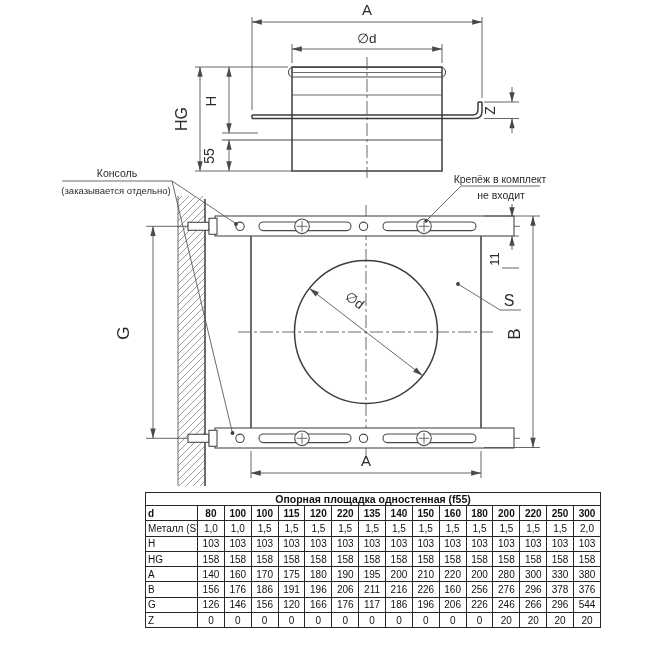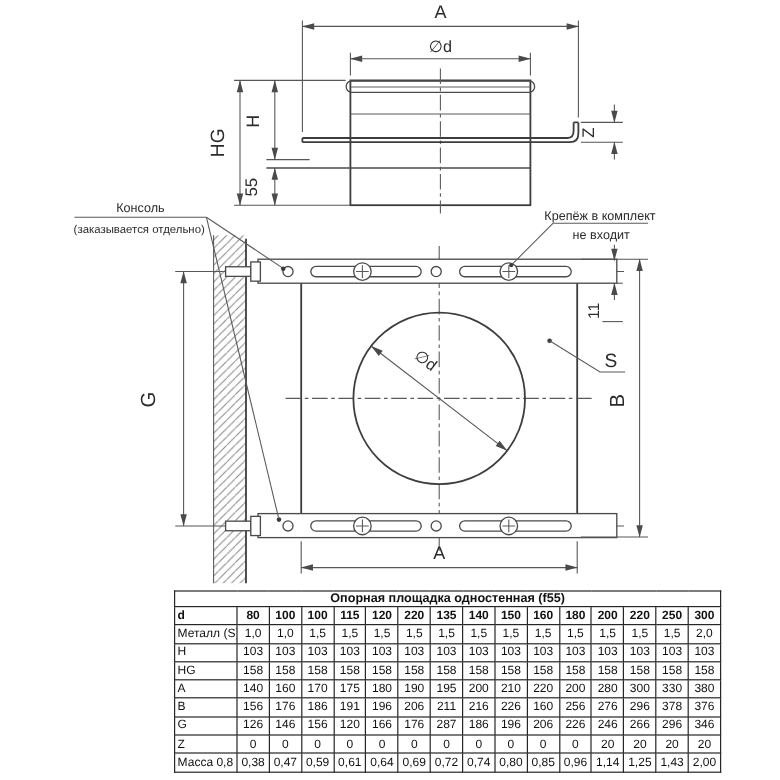--- a/index.html
+++ b/index.html
@@ -285,63 +285,45 @@
             <td>376</td>
           </tr>
           <tr>
             <td class="lbl">G</td>
             <td>126</td>
             <td>146</td>
             <td>156</td>
             <td>120</td>
             <td>166</td>
             <td>176</td>
-            <td>287</td>
+            <td>117</td>
             <td>186</td>
             <td>196</td>
             <td>206</td>
             <td>226</td>
             <td>246</td>
             <td>266</td>
             <td>296</td>
-            <td>346</td>
+            <td>544</td>
           </tr>
           <tr>
             <td class="lbl">Z</td>
             <td>0</td>
             <td>0</td>
             <td>0</td>
             <td>0</td>
             <td>0</td>
             <td>0</td>
             <td>0</td>
             <td>0</td>
             <td>0</td>
             <td>0</td>
             <td>0</td>
             <td>20</td>
             <td>20</td>
             <td>20</td>
             <td>20</td>
           </tr>
-          <tr>
-            <td class="lbl">Масса 0,8</td>
-            <td>0,38</td>
-            <td>0,47</td>
-            <td>0,59</td>
-            <td>0,61</td>
-            <td>0,64</td>
-            <td>0,69</td>
-            <td>0,72</td>
-            <td>0,74</td>
-            <td>0,80</td>
-            <td>0,85</td>
-            <td>0,96</td>
-            <td>1,14</td>
-            <td>1,25</td>
-            <td>1,43</td>
-            <td>2,00</td>
-          </tr>
         </tbody>
   </table>
 </div>
 
 </div>
 
 </body></html>

